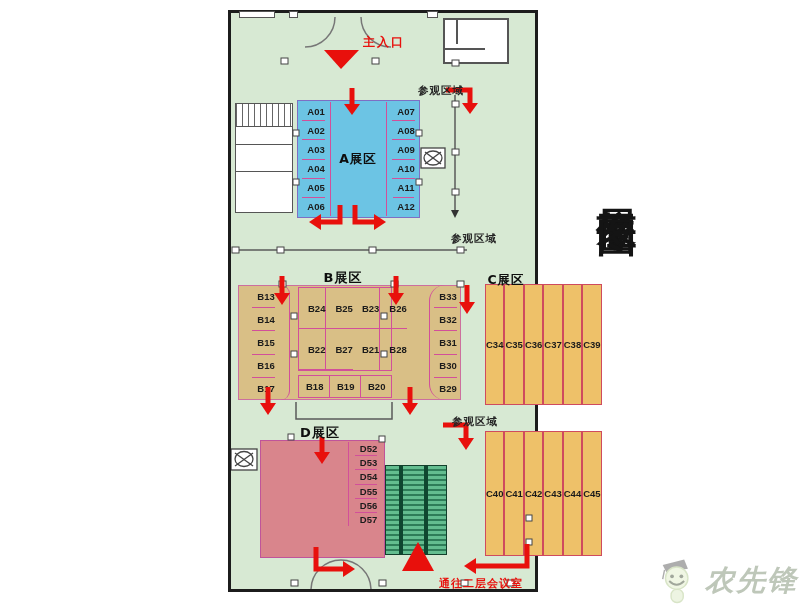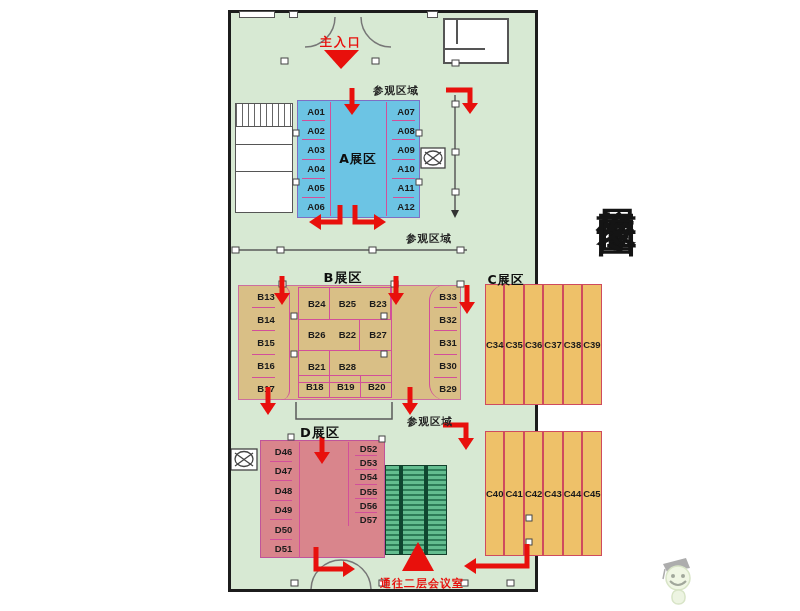--- a/index.html
+++ b/index.html
@@ -22,22 +22,22 @@
   .booth-col .booth{flex:1;display:flex;align-items:center;padding-left:5px;font-size:9.5px;font-weight:bold;
         color:#1b1b1b;border-bottom:1px solid var(--booth-line);}
   .booth-col .booth:last-child{border-bottom:none;}
   .a-left {left:66px;top:89px;width:34px;height:114px;border-right:1px solid var(--booth-line);}
   .a-right{left:155px;top:89px;width:34px;height:114px;border-left:1px solid var(--booth-line);}
   .b-left {left:7px;top:272px;width:52px;height:115px;border-right:1px solid var(--booth-line);border-radius:9px;}
   .b-right{left:198px;top:272px;width:32px;height:115px;border-left:1px solid var(--booth-line);border-radius:16px;}
   .d-left {left:32px;top:429px;width:37px;height:116px;border-right:1px solid var(--booth-line);}
   .d-right{left:117px;top:429px;width:35px;height:84px;border-left:1px solid var(--booth-line);}
 
-  .b-mid{position:absolute;left:67px;top:274px;width:94px;height:96px;display:grid;
-        grid-template-columns:1fr 1fr 1fr;z-index:3;border:1px solid var(--booth-line);box-sizing:border-box;}
+  .b-mid{position:absolute;left:67px;top:274px;width:94px;height:84px;display:grid;
+        grid-template-columns:1fr 1fr 1fr 1fr;z-index:3;border:1px solid var(--booth-line);box-sizing:border-box;}
   .b-mid .booth{display:flex;align-items:center;padding-left:9px;font-size:9.5px;font-weight:bold;color:#1b1b1b;
         border-bottom:1px solid var(--booth-line);}
   .b-mid .booth:nth-child(odd){border-right:1px solid var(--booth-line);}
   .b-mid .booth:nth-last-child(-n+2){border-bottom:none;}
 
   .b-bottom{position:absolute;left:67px;top:362px;width:94px;height:23px;display:flex;z-index:3;
         border:1px solid var(--booth-line);box-sizing:border-box;}
   .b-bottom .booth{flex:1;display:flex;align-items:center;padding-left:7px;font-size:9.5px;font-weight:bold;color:#1b1b1b;}
   .b-bottom .booth+.booth{border-left:1px solid var(--booth-line);}
 
@@ -47,21 +47,21 @@
   .c-col .booth{flex:1;display:flex;align-items:center;justify-content:center;font-size:9.5px;font-weight:bold;
         color:#1b1b1b;background:var(--zone-c);border:1px solid #cf4b5e;margin-top:-1px;}
 
   
   .zone-label{position:absolute;z-index:6;font-weight:bold;color:#0e0e0e;text-align:center;
         font-family:"DejaVu Sans",sans-serif;letter-spacing:1px;}
   .label-a{left:92px;top:138px;width:70px;font-size:12.5px;}
   .label-b{left:84px;top:256px;width:56px;font-size:13px;}
   .label-c{left:246px;top:259px;width:58px;font-size:12.5px;}
   .label-d{left:56px;top:411px;width:66px;font-size:13px;}
-  .anno{position:absolute;z-index:6;font-weight:bold;text-align:center;letter-spacing:1px;}
+  .anno{position:absolute;z-index:6;font-weight:bold;text-align:right;letter-spacing:1px;margin-left:36px;}
   .anno-red{color:var(--arrow);}
   .anno-gray{color:#242424;}
   .entrance-label{left:82px;top:21px;width:56px;font-size:12px;letter-spacing:2px;}
   .visit-1{left:133px;top:71px;width:64px;font-size:10.5px;}
   .visit-2{left:166px;top:219px;width:64px;font-size:10.5px;}
   .visit-3{left:167px;top:402px;width:64px;font-size:10.5px;}
   .meeting-label{left:126px;top:563px;width:130px;font-size:11px;}
 
   
   .stairs{position:absolute;left:4px;top:90px;width:56px;height:23px;z-index:2;border:1px solid #555;
@@ -150,28 +150,20 @@
           <div class="booth">C38</div>
           <div class="booth">C39</div>
         </div>
       <div class="c-col c-lower">
           <div class="booth">C40</div>
           <div class="booth">C41</div>
           <div class="booth">C42</div>
           <div class="booth">C43</div>
           <div class="booth">C44</div>
           <div class="booth">C45</div>
-        </div>
-      <div class="booth-col d-left">
-          <div class="booth">D46</div>
-          <div class="booth">D47</div>
-          <div class="booth">D48</div>
-          <div class="booth">D49</div>
-          <div class="booth">D50</div>
-          <div class="booth">D51</div>
         </div>
       <div class="booth-col d-right">
           <div class="booth">D52</div>
           <div class="booth">D53</div>
           <div class="booth">D54</div>
           <div class="booth">D55</div>
           <div class="booth">D56</div>
           <div class="booth">D57</div>
         </div>
 
@@ -296,15 +288,16 @@
   <div class="watermark">
     <svg width="46" height="52" viewBox="0 0 46 52">
       <polygon points="5,9 28,3 32,13 9,17" fill="#6b6b6b"></polygon>
       <line x1="7" y1="14" x2="5" y2="24" stroke="#6b6b6b" stroke-width="1.5"></line>
       <circle cx="20" cy="23" r="12" fill="#e4efcf" stroke="#b9cf9a" stroke-width="1.5"></circle>
       <circle cx="15" cy="21" r="2" fill="#55604b"></circle>
         <circle cx="25" cy="21" r="2" fill="#55604b"></circle>
       <path d="M12,26 Q20,34 28,26" stroke="#55604b" stroke-width="2" fill="none"></path>
       <rect x="14" y="35" width="13" height="14" rx="6" fill="#dfeccb" stroke="#b9cf9a" stroke-width="1.5"></rect>
     </svg>
+    <span class="watermark-text">农先锋</span>
   </div>
 
 </div>
 
 </body></html>

